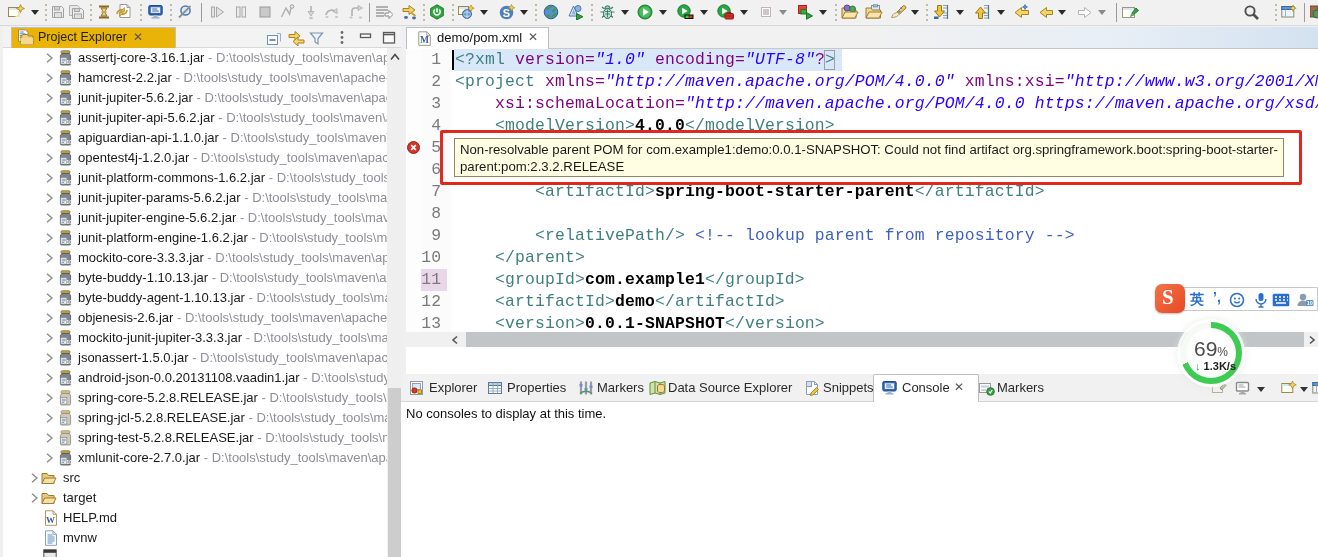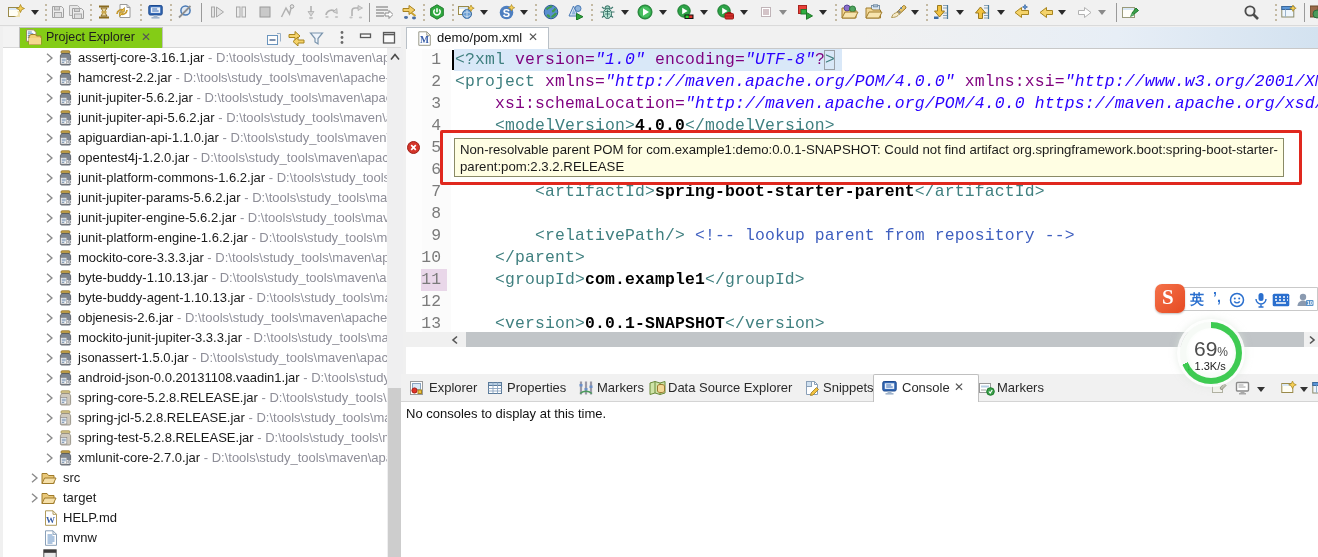--- a/index.html
+++ b/index.html
@@ -5,21 +5,21 @@
   font-family:"Liberation Sans",sans-serif}
 .abs{position:absolute}
 svg{display:block}
 
 #toolbar{position:absolute;left:0;top:0;width:1318px;height:26px;background:#f1f1f1;
   border-bottom:1px solid #dadada}
 
 #lpanel{position:absolute;left:3px;top:27px;width:398px;height:530px;background:#fff}
 #lphead{position:absolute;left:0;top:0;width:398px;height:21px;background:#f3f3f3;
   border-bottom:1px solid #d8d8d8}
-#lptab{position:absolute;left:16px;top:0;width:144px;height:21px;background:#84cc16;
+#lptab{position:absolute;left:8px;top:0;width:165px;height:21px;background:#eab308;
   border:1px solid #c0c0c0;border-bottom:none;font-size:12.5px;color:#1e1e1e;white-space:nowrap}
 .trow{position:absolute;left:0;width:384px;height:20px;overflow:hidden;white-space:nowrap}
 .tlabel{top:0;font-size:13px;line-height:20px;color:#1a1a1a}
 .tpath{color:#8e8e98}
 
 #editor{position:absolute;left:406px;top:27px;width:912px;height:347px;background:#fff}
 #edtabs{position:absolute;left:0;top:0;width:912px;height:22px;
   background:linear-gradient(to right,#f1f1f1 50%,#e7eef6 78%,#d3e2f0);border-bottom:1px solid #c8c8c8}
 #edtab1{position:absolute;left:0;top:0;width:143px;height:22px;background:#fff;
   border:1px solid #b9c0c7;border-bottom:none;font-size:13px;color:#111}
@@ -884,20 +884,21 @@
     <div class="cline" style="top:0px"><span class="t">&lt;?xml</span> <span class="a">version=</span><span class="v">"1.0"</span> <span class="a">encoding=</span><span class="v">"UTF-8"</span><span class="a">?</span><span class="t">&gt;</span></div>
       <div class="cline" style="top:22px"><span class="t">&lt;project</span> <span class="a">xmlns=</span><span class="v">"http://maven.apache.org/POM/4.0.0"</span> <span class="a">xmlns:xsi=</span><span class="v">"http://www.w3.org/2001/XMLSchema-instance"</span></div>
       <div class="cline" style="top:44px">    <span class="a">xsi:schemaLocation=</span><span class="v">"http://maven.apache.org/POM/4.0.0 https://maven.apache.org/xsd/maven-4.0.0.xsd"</span></div>
       <div class="cline" style="top:66px">    <span class="t">&lt;modelVersion&gt;</span><span class="b">4.0.0</span><span class="t">&lt;/modelVersion&gt;</span></div>
       <div class="cline" style="top:88px">    <span class="t">&lt;parent&gt;</span></div>
       <div class="cline" style="top:110px">        <span class="t">&lt;groupId&gt;</span><span class="b">org.springframework.boot</span><span class="t">&lt;/groupId&gt;</span></div>
       <div class="cline" style="top:132px">        <span class="t">&lt;artifactId&gt;</span><span class="b">spring-boot-starter-parent</span><span class="t">&lt;/artifactId&gt;</span></div>
       <div class="cline" style="top:176px">        <span class="t">&lt;relativePath/&gt;</span> <span class="c">&lt;!-- lookup parent from repository --&gt;</span></div>
       <div class="cline" style="top:198px">    <span class="t">&lt;/parent&gt;</span></div>
       <div class="cline" style="top:220px">    <span class="t">&lt;groupId&gt;</span><span class="b">com.example1</span><span class="t">&lt;/groupId&gt;</span></div>
+      <div class="cline" style="top:242px">    <span class="t">&lt;artifactId&gt;</span><span class="b">demo</span><span class="t">&lt;/artifactId&gt;</span></div>
       <div class="cline" style="top:264px">    <span class="t">&lt;version&gt;</span><span class="b">0.0.1-SNAPSHOT</span><span class="t">&lt;/version&gt;</span></div>
     <div class="abs" style="left:1px;top:92px">
         <svg width="13" height="13" viewBox="0 0 13 13">
           <circle cx="6.5" cy="6.5" r="6" fill="#d4352a" stroke="#a02018"></circle>
           <path d="M4.2 4.2l4.6 4.6M8.8 4.2l-4.6 4.6" stroke="#fff" stroke-width="1.7"></path>
         </svg>
       </div>
     <div id="tooltip">Non-resolvable parent POM for com.example1:demo:0.0.1-SNAPSHOT: Could not find artifact org.springframework.boot:spring-boot-starter-<br>parent:pom:2.3.2.RELEASE</div>
     <div id="redbox"></div>
   </div>
@@ -1052,15 +1053,15 @@
       </svg>
     </span>
 </div>
 <div id="sglogo">
     <span class="abs" style="left:7px;top:1px;font-size:21px;font-weight:bold;color:#fff;font-family:&quot;Liberation Serif&quot;,serif">S</span>
   </div>
 
 <div id="ball">
     <div id="ballin">
   <div class="abs" style="left:0;top:9px;width:50px;text-align:center;font-size:21px;color:#4d4d4d">69<span style="font-size:12px">%</span></div>
-  <div class="abs" style="left:0;top:32px;width:50px;text-align:left;font-size:11px;font-weight:normal;color:#222"><span style="color:#2bb845">↓</span> 1.3K/s</div>
+  <div class="abs" style="left:0;top:32px;width:50px;text-align:right;font-size:11px;font-weight:bold;color:#222"><span style="color:#2bb845">↓</span> 1.3K/s</div>
 </div>
   </div>
 
 </body></html>

